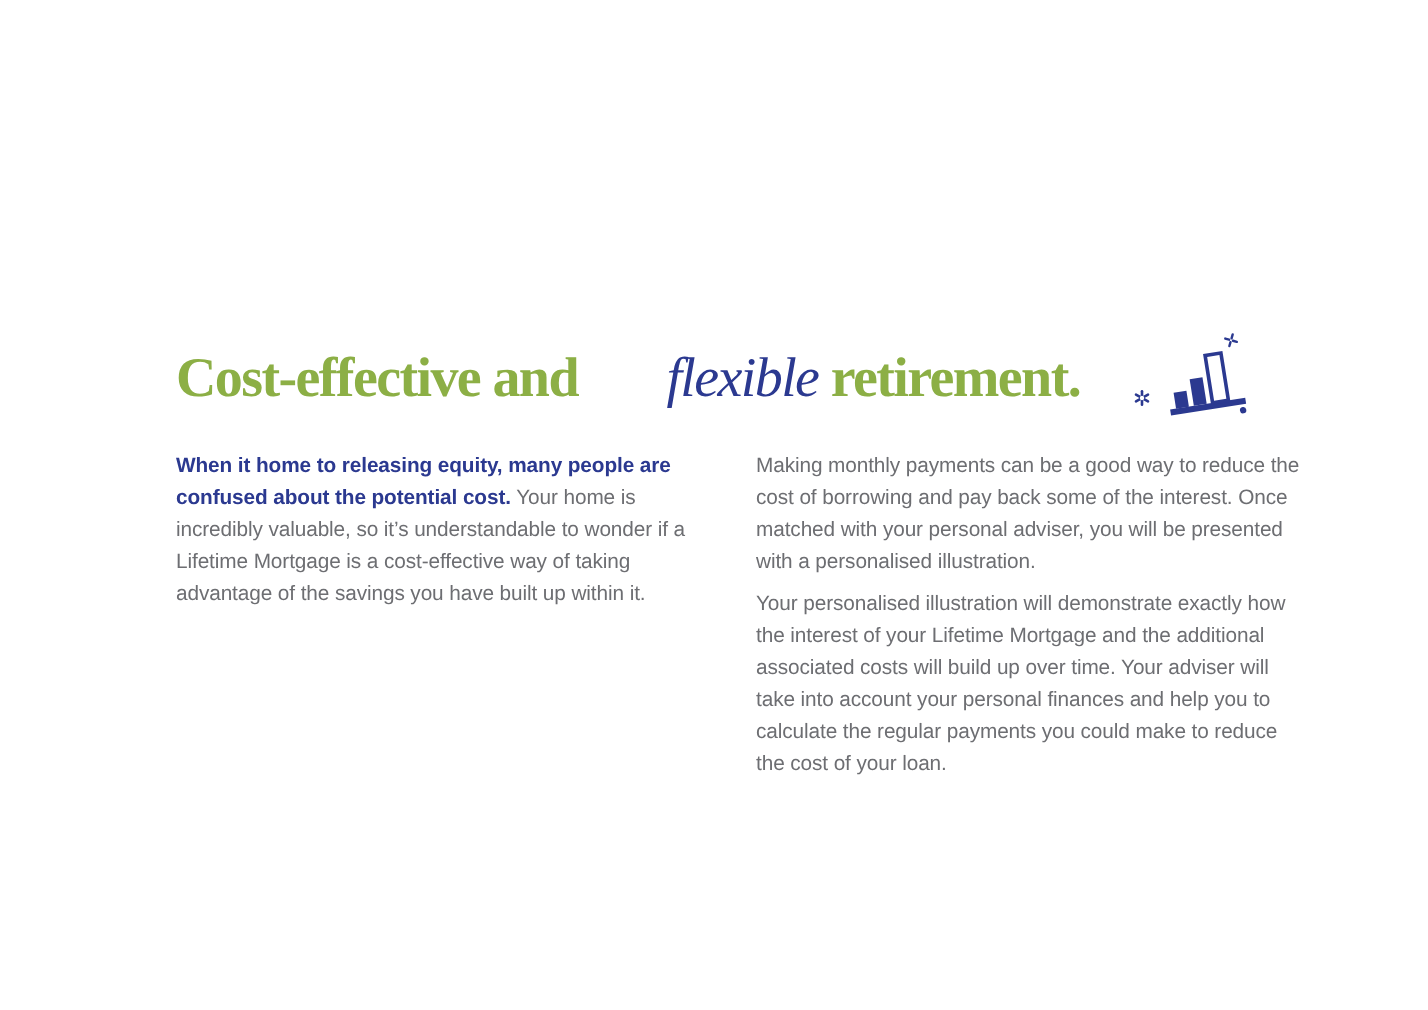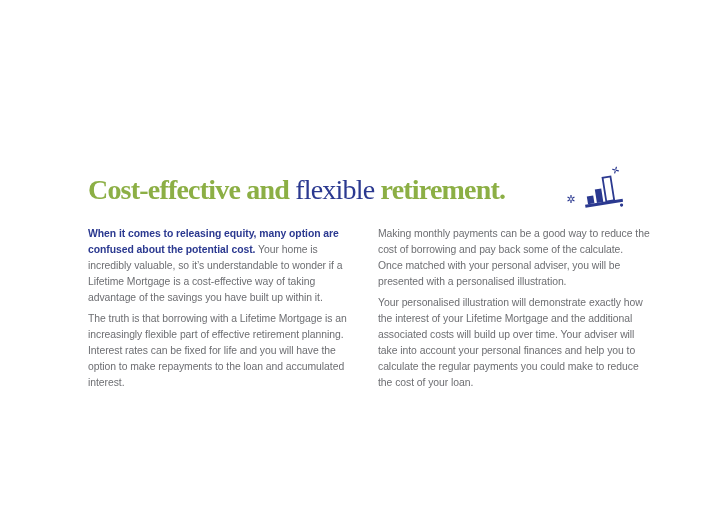--- a/index.html
+++ b/index.html
@@ -19,22 +19,24 @@
     width: 560px;
     font-family: "Liberation Serif", serif;
     font-weight: 700;
     font-size: 28px;
     line-height: 34px;
     letter-spacing: -0.8px;
     color: var(--green, #8caf45);
     white-space: nowrap;
   }
   .heading .hl-italic {
+    font-style: italic;
     font-weight: 500;
     color: var(--navy, #2b3990);
+    margin-left: 38px;
   }
 
   .chart-doodle {
     position: absolute;
     left: 560px; top: 166px;
     width: 76px; height: 46px;
   }
 
   .columns {
     position: absolute;
@@ -81,22 +83,21 @@
         <line x1="0" y1="-3" x2="0" y2="-1"></line>
         <line x1="0" y1="1" x2="0" y2="3"></line>
         <line x1="-3" y1="0" x2="-1" y2="0"></line>
         <line x1="1" y1="0" x2="3" y2="0"></line>
       </g>
     </g>
   </svg>
 
   <div class="columns">
     <div class="col">
-      <p><span class="lead">When it comes to releasing equity, many option are confused about the potential cost.</span><span> Your home is incredibly valuable, so it’s understandable to wonder if a Lifetime Mortgage is a cost-effective way of taking advantage of the savings you have built up within it.</span></p>
-      <p>The truth is that borrowing with a Lifetime Mortgage is an increasingly flexible part of effective retirement planning. Interest rates can be fixed for life and you will have the option to make repayments to the loan and accumulated interest.</p>
+      <p><span class="lead">When it home to releasing equity, many people are confused about the potential cost.</span><span> Your home is incredibly valuable, so it’s understandable to wonder if a Lifetime Mortgage is a cost-effective way of taking advantage of the savings you have built up within it.</span></p>
     </div>
     <div class="col">
-      <p>Making monthly payments can be a good way to reduce the cost of borrowing and pay back some of the calculate. Once matched with your personal adviser, you will be presented with a personalised illustration.</p>
+      <p>Making monthly payments can be a good way to reduce the cost of borrowing and pay back some of the interest. Once matched with your personal adviser, you will be presented with a personalised illustration.</p>
       <p>Your personalised illustration will demonstrate exactly how the interest of your Lifetime Mortgage and the additional associated costs will build up over time. Your adviser will take into account your personal finances and help you to calculate the regular payments you could make to reduce the cost of your loan.</p>
     </div>
   </div>
 
 </div>
 
 </body></html>

